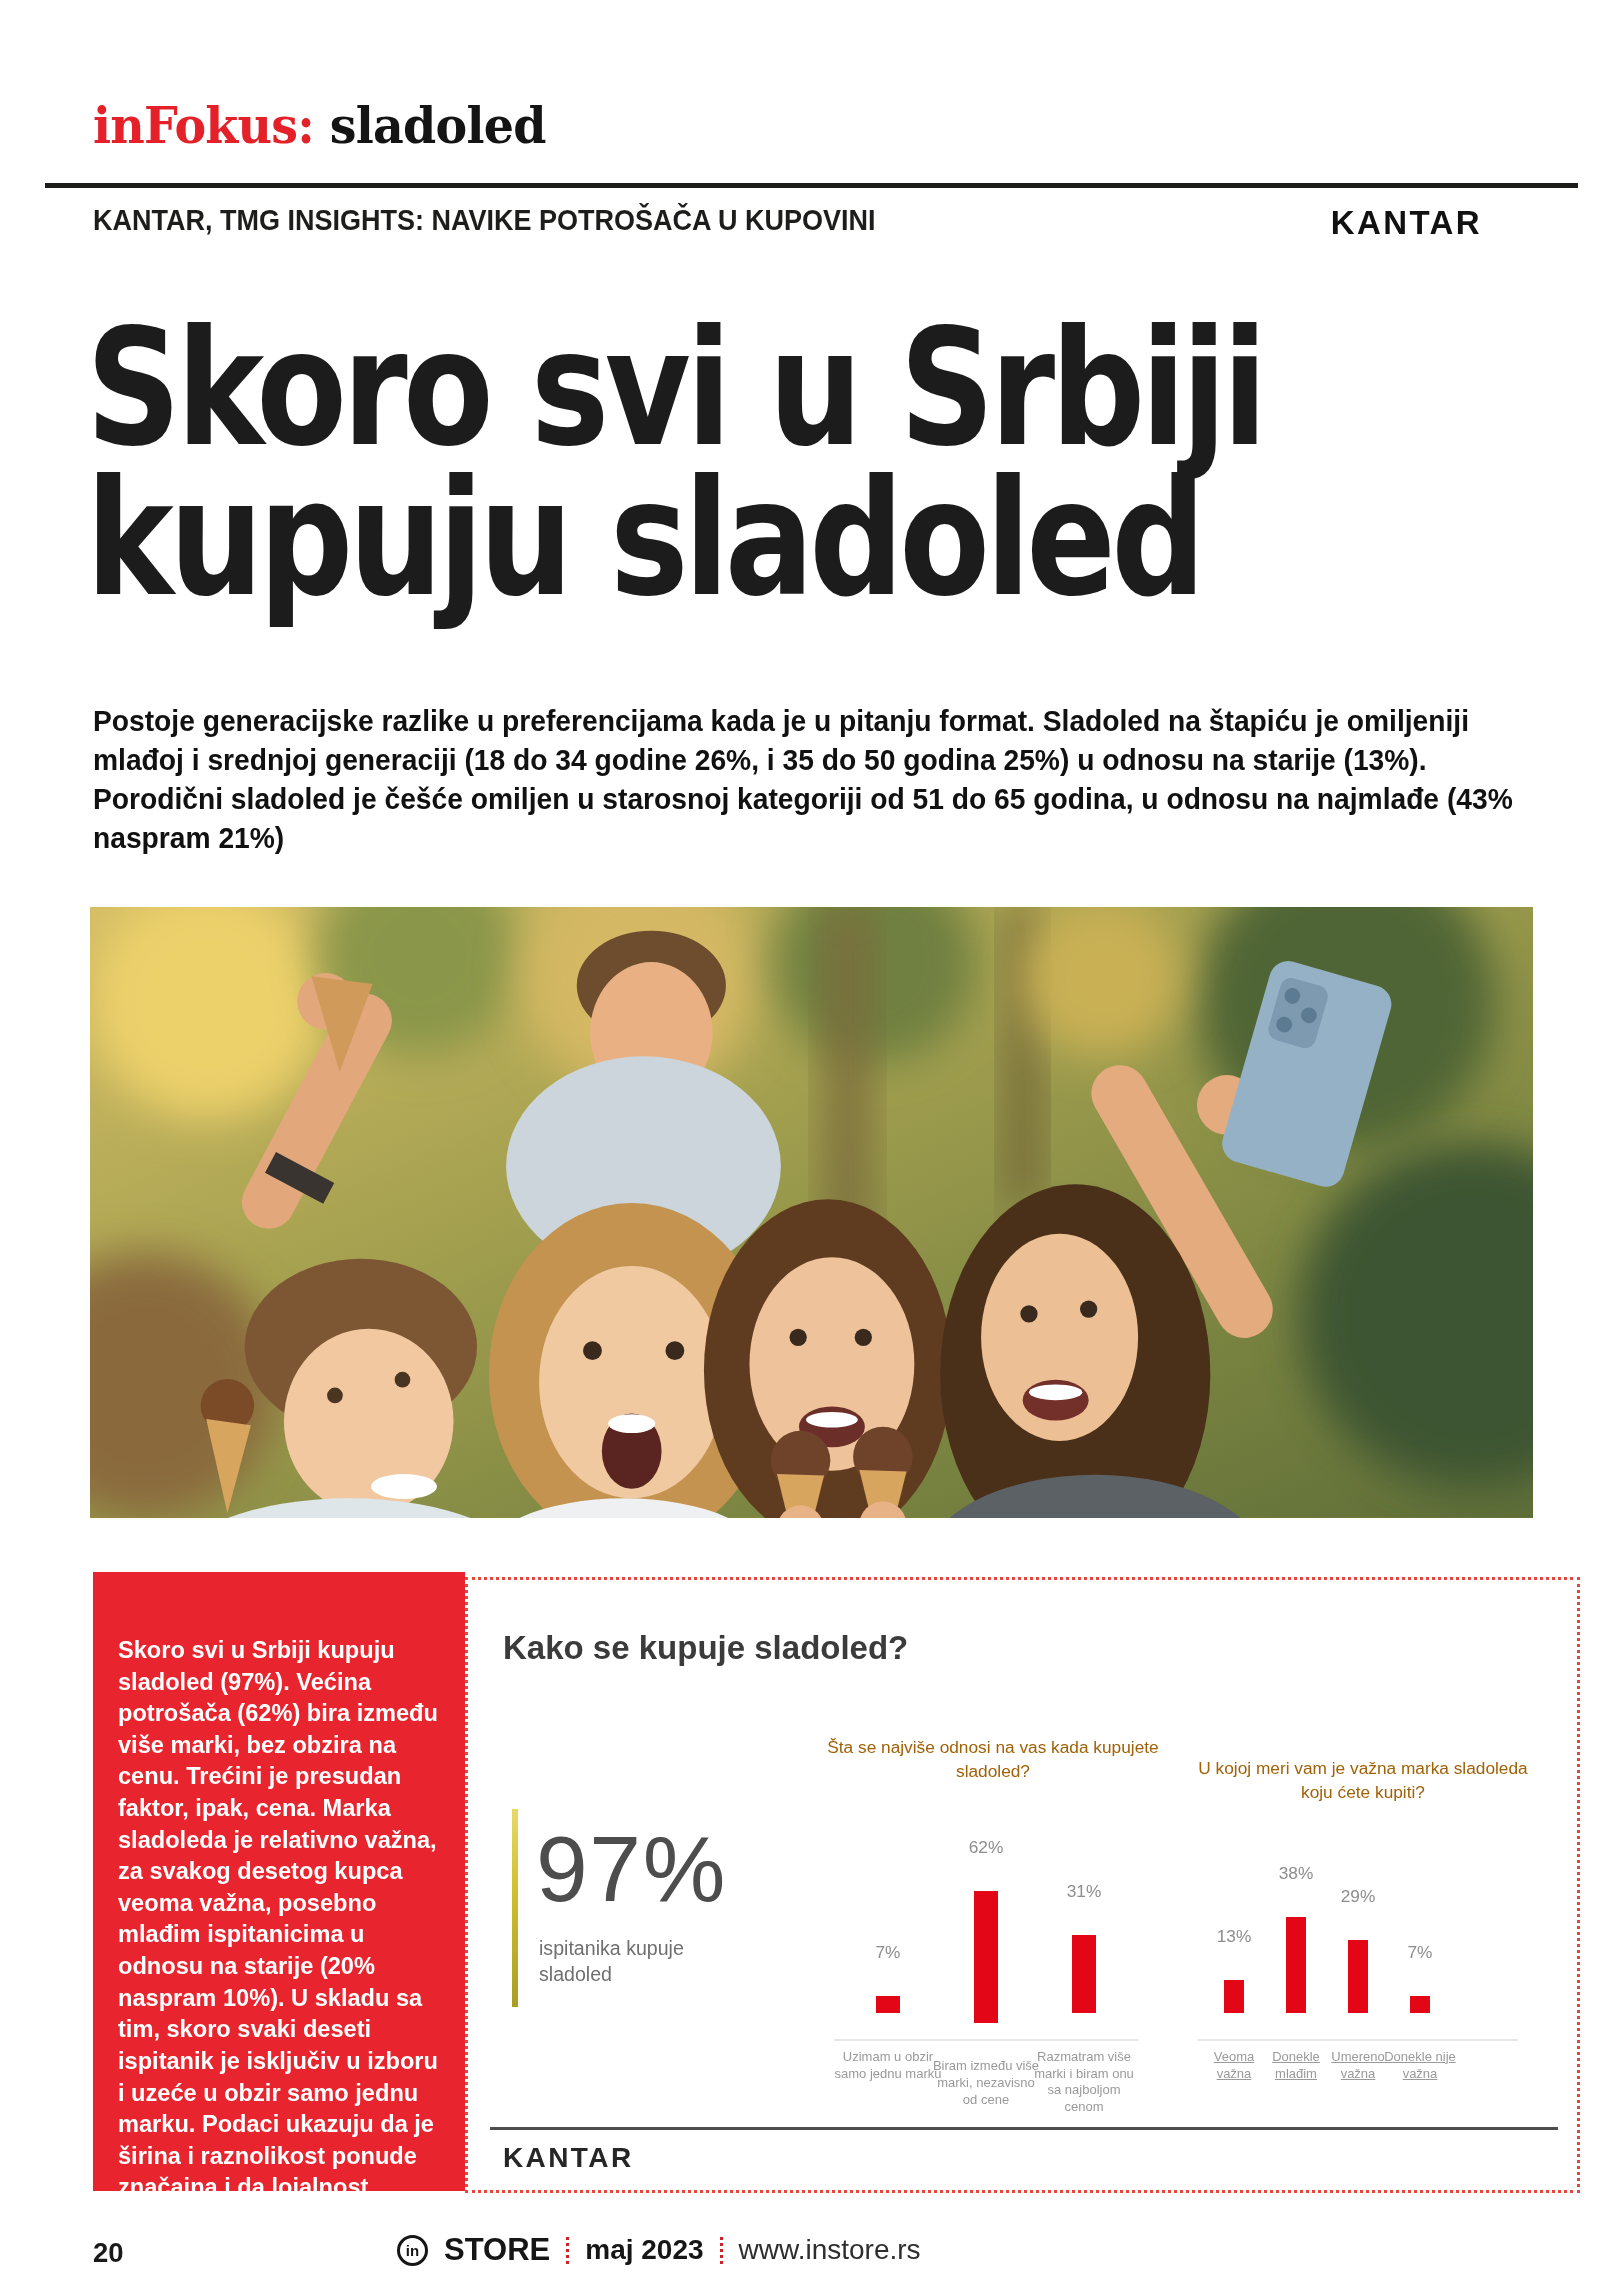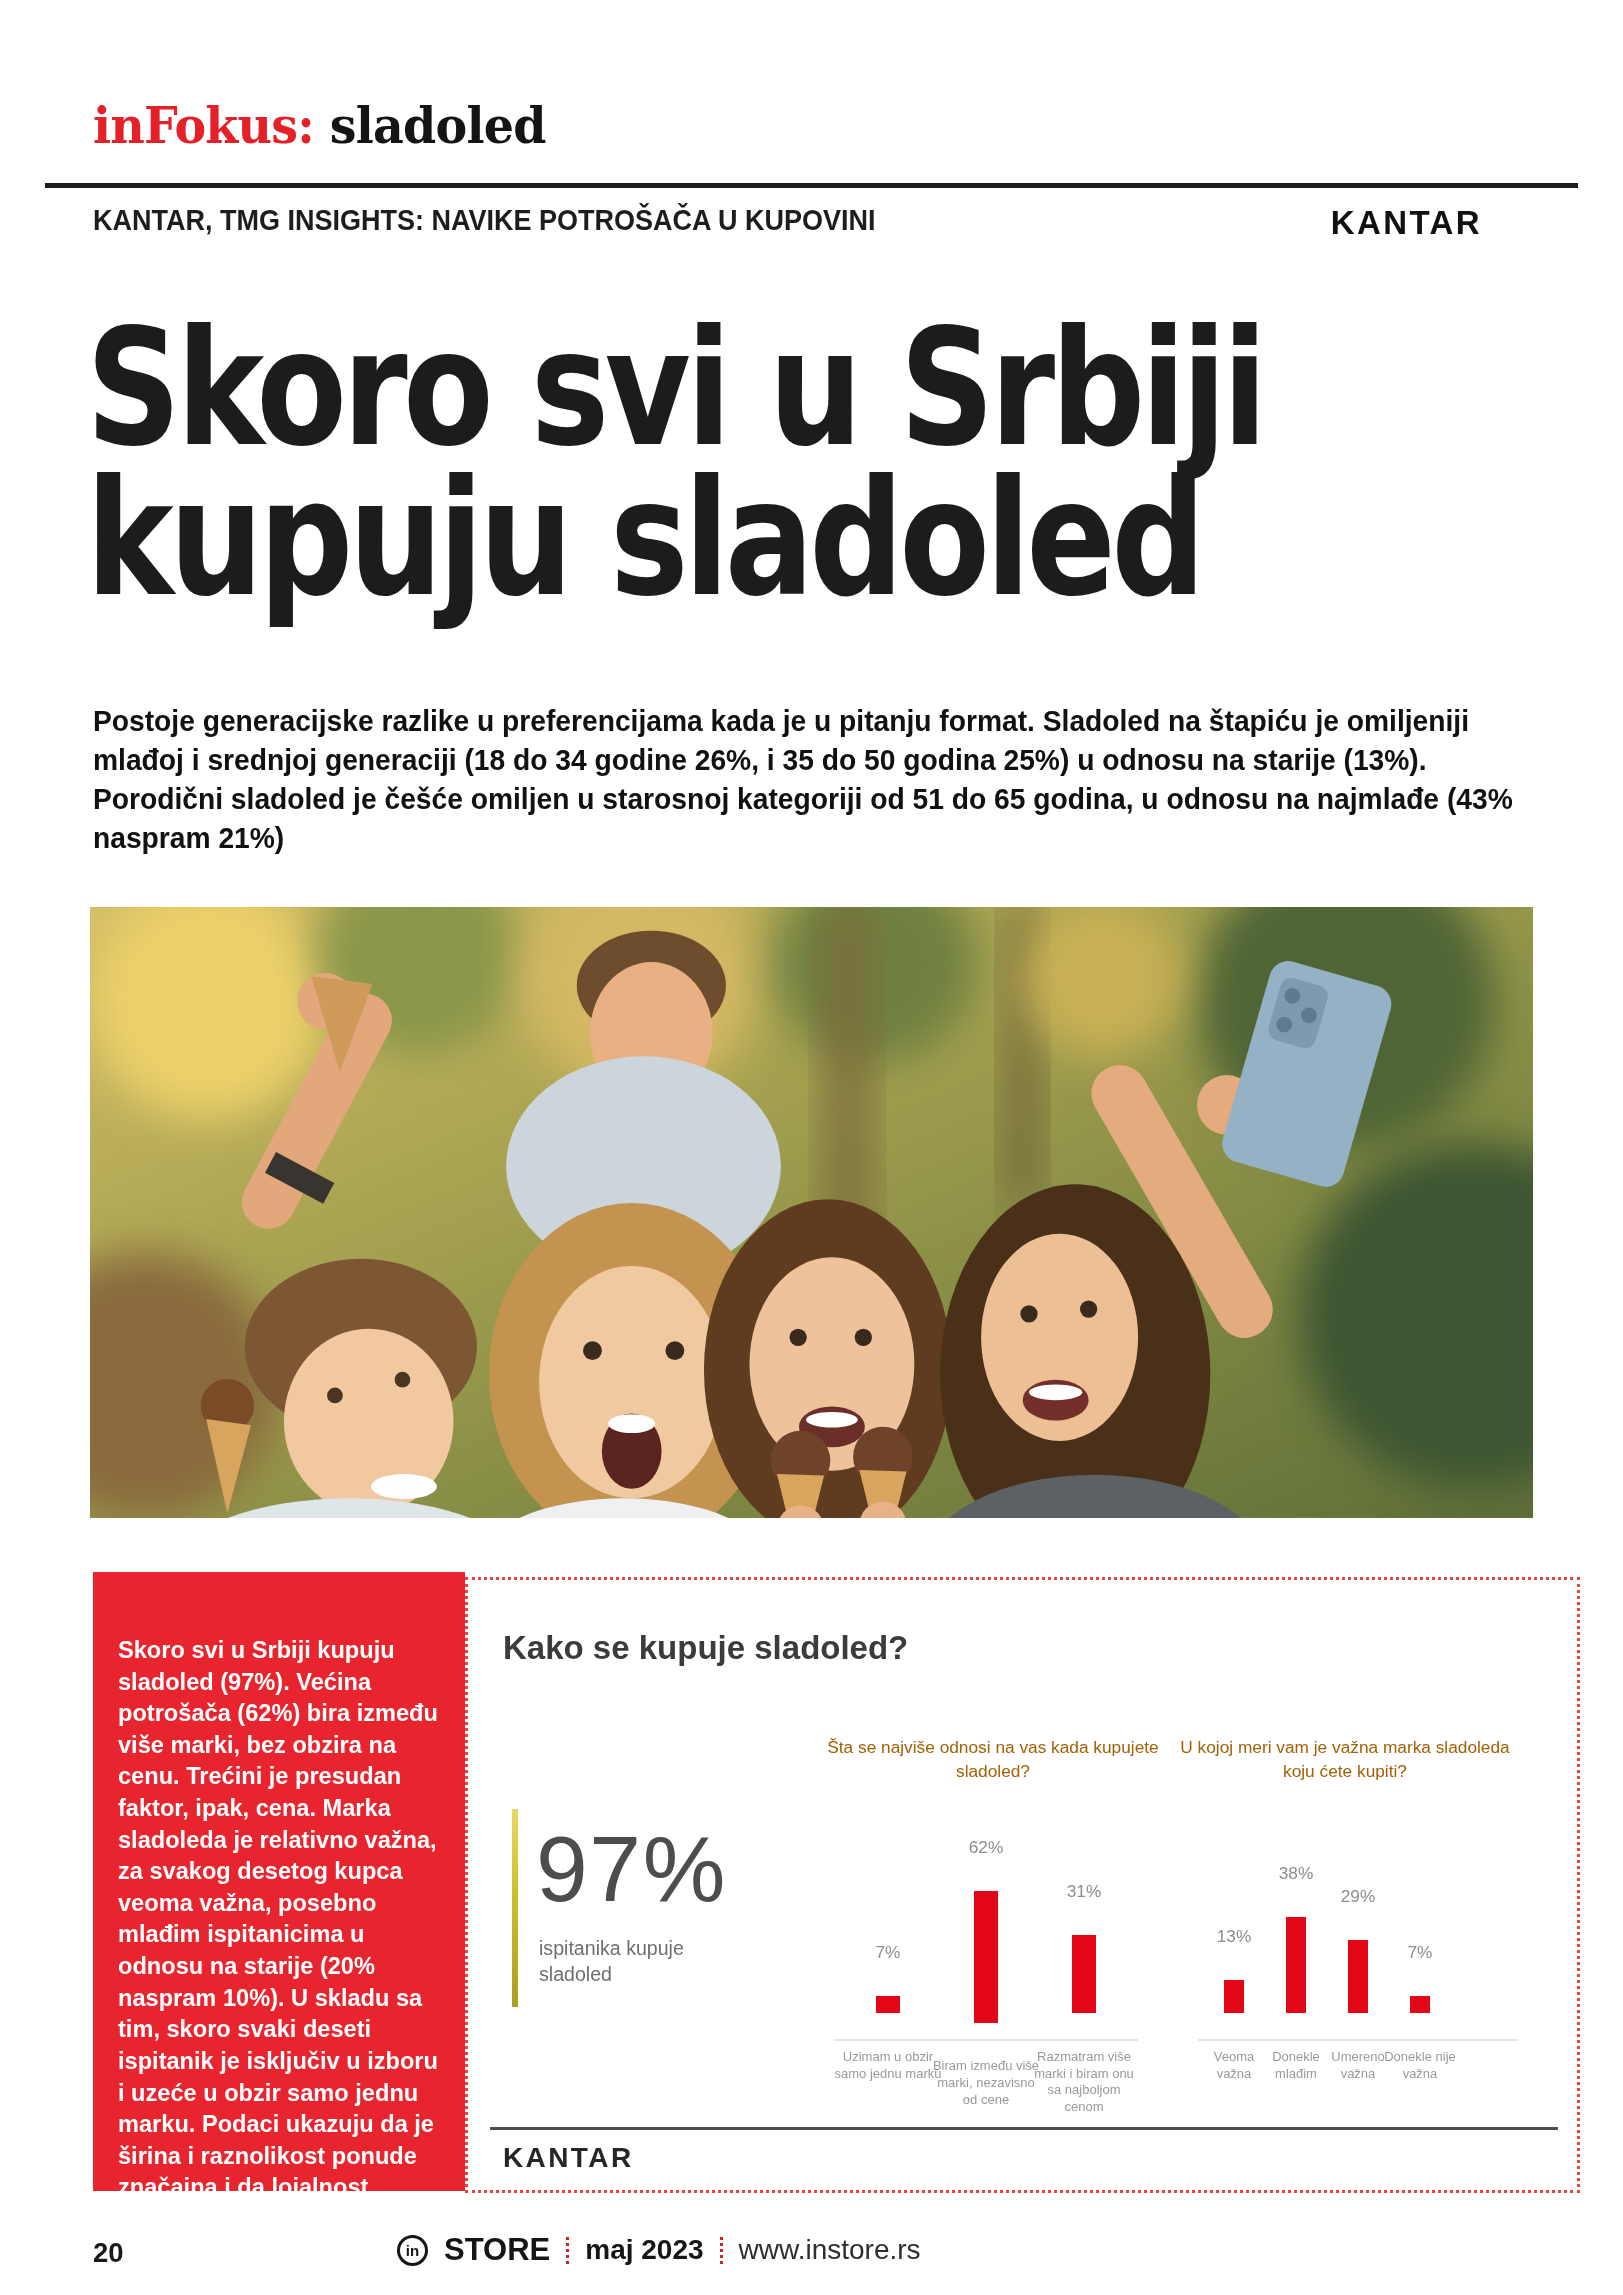--- a/index.html
+++ b/index.html
@@ -37,34 +37,34 @@
   
   .chartbox{position:absolute;left:465px;top:1577px;width:1115px;height:616px;box-sizing:border-box;
             border:3.9px dotted #e8453c;background:#fff;}
   .chart-title{position:absolute;left:35px;top:49px;font-weight:bold;font-size:33px;color:#3b3b3b;}
   .yellow-bar{position:absolute;left:44px;top:229px;width:5.5px;height:198px;
               background:linear-gradient(180deg,#e6d96a,#cfc12f 40%,#a99d25);}
   .stat-value{position:absolute;left:68px;top:236px;font-size:93px;font-weight:400;color:#4d4d4d;letter-spacing:1.6px;}
   .stat-caption{position:absolute;left:71px;top:355px;width:196px;font-size:19.6px;color:#6f6f6f;line-height:1.35;}
   .chart-q{position:absolute;top:155px;text-align:center;font-size:17.3px;color:#a16207;line-height:1.4;}
   .chart-q.q0{left:352px;width:346px;}
-  .chart-q.q1{left:708px;width:338px;}
+  .chart-q.q1{left:726px;width:338px;margin-top:21px;}
   .bar-group{position:absolute;display:flex;align-items:flex-end;}
   .bar-group .baseline{position:absolute;left:-4.7px;right:-4.7px;bottom:72px;height:1.6px;background:#e6e6e6;}
   #chart0{left:371px;top:257px;width:294px;height:276px;}
   #chart1{left:735px;top:257px;width:310px;height:276px;}
   #chart0 .bar-col{width:98px;}
   #chart1 .bar-col{width:62px;}
   .bar-col{display:flex;flex-direction:column;align-items:center;justify-content:flex-end;height:276px;gap:28px;}
   .bar-val{font-size:17.3px;color:#8d8d8d;margin-bottom:4.7px;}
   .bar{width:23.6px;}
   .bar-lab-wrap{height:72px;padding-top:7.9px;box-sizing:border-box;display:flex;justify-content:center;}
   .bar-lab{font-size:13px;color:#9a9a9a;text-align:center;line-height:1.28;}
   #chart0 .bar-lab{width:107px;}
-  #chart1 .bar-lab{width:75px;}
+  #chart1 .bar-lab{width:75px;text-decoration:underline;}
   .chart-sep{position:absolute;left:22px;right:19px;top:547px;height:3.1px;background:#4d4d4d;}
   .kantar-chart{position:absolute;left:35px;top:562px;font-weight:bold;font-size:28px;color:#262626;letter-spacing:2.4px;}
 
   
   .footer-page{position:absolute;left:93px;top:2237px;font-weight:bold;font-size:27.5px;color:#1a1a1a;}
   .footer-mid{position:absolute;left:397px;top:2232px;display:flex;align-items:center;gap:16px;}
   .in-badge{width:31px;height:31px;border:3.1px solid #161616;border-radius:50%;box-sizing:border-box;
             display:flex;align-items:center;justify-content:center;font-weight:bold;font-size:15px;color:#161616;}
   .footer-store{font-weight:bold;font-size:31px;color:#161616;letter-spacing:0px;}
   .dotsep{width:0;height:27px;border-left:3.9px dotted #cc2229;}

